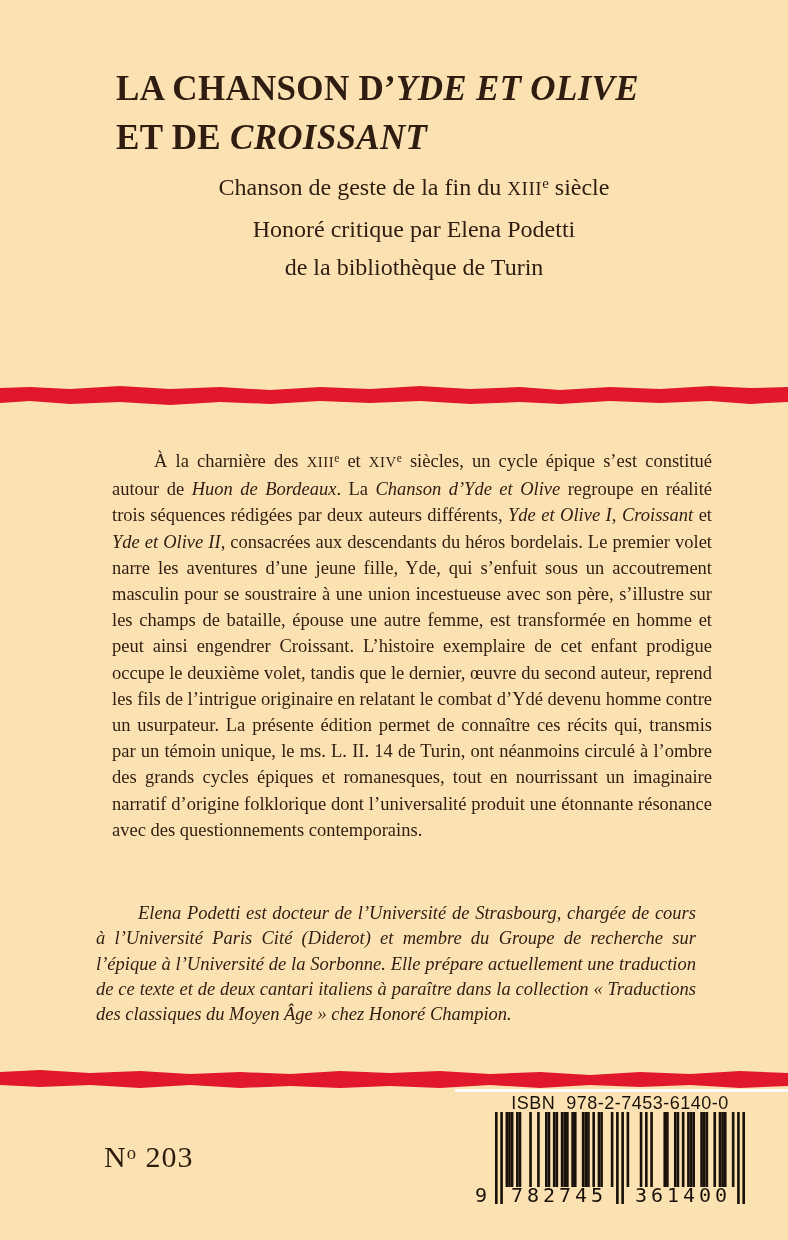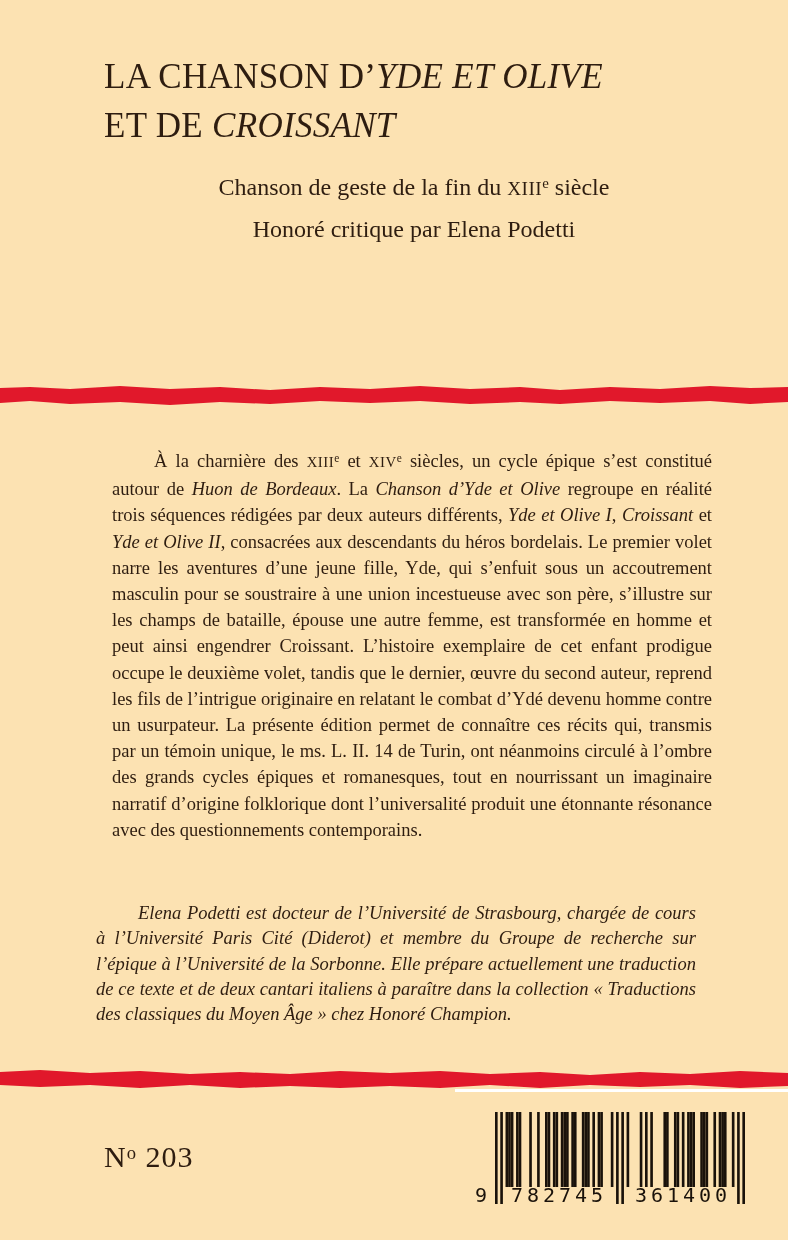--- a/index.html
+++ b/index.html
@@ -12,22 +12,22 @@
   .cover{
     position:relative;
     width:788px;height:1240px;
     margin:0 auto;
     background:var(--bg);
     color:var(--ink);
     overflow:hidden;
   }
   .title{
     position:absolute;left:104px;top:52px;width:660px;
-    font-size:35px;line-height:49px;font-weight:400;
-    letter-spacing:0.3px;margin:0;
+    font-size:35px;line-height:49px;font-weight:700;
+    letter-spacing:0.3px;margin:12px;
   }
   .title-line{display:block;}
   .subtitle{
     position:absolute;left:104px;top:168px;width:620px;
     font-size:24px;line-height:38.5px;text-align:center;
   }
   .seg-i{font-style:italic;}
   .seg-sc{text-transform:uppercase;font-size:0.80em;letter-spacing:0.5px;}
   .seg-sup{font-size:0.62em;position:relative;top:-0.45em;}
   .stripe{position:absolute;left:0;width:788px;height:24px;display:block;}
@@ -76,36 +76,38 @@
 <div class="cover">
 
   <h1 class="title">
     <span class="title-line"><span>LA CHANSON D’</span><span class="seg-i">YDE ET OLIVE</span></span>
     <span class="title-line"><span>ET DE </span><span class="seg-i">CROISSANT</span></span>
   </h1>
 
   <div class="subtitle">
     <div class="subtitle-line"><span>Chanson de geste de la fin du </span><span class="seg-sc">xiii</span><span class="seg-sup">e</span><span> siècle</span></div>
     <div class="subtitle-line"><span>Honoré critique par Elena Podetti</span></div>
+    <div class="subtitle-line"><span>de la bibliothèque de Turin</span></div>
   </div>
 
   <svg class="stripe stripe-top" viewBox="0 0 788 24" preserveAspectRatio="none">
     <path fill="var(--red)" d="M0,5 L30,4 L70,6 L120,3 L170,6 L220,4 L270,7 L320,4 L370,6 L420,3 L470,6 L520,4 L560,7 L610,4 L660,6 L710,3 L750,5 L788,4 L788,19 L750,21 L710,18 L660,20 L610,18 L560,21 L520,19 L470,21 L420,18 L370,20 L320,18 L270,21 L220,19 L170,22 L120,19 L70,21 L30,18 L0,20 Z"></path>
   </svg>
 
   <p class="blurb"><span>À la charnière des </span><span class="seg-sc">xiii</span><span class="seg-sup">e</span><span> et </span><span class="seg-sc">xiv</span><span class="seg-sup">e</span><span> siècles, un cycle épique s’est constitué autour de </span><span class="seg-i">Huon de Bordeaux</span><span>. La </span><span class="seg-i">Chanson d’Yde et Olive</span><span> regroupe en réalité trois séquences rédigées par deux auteurs différents, </span><span class="seg-i">Yde et Olive I</span><span>, </span><span class="seg-i">Croissant</span><span> et </span><span class="seg-i">Yde et Olive II</span><span>, consacrées aux descendants du héros bordelais. Le premier volet narre les aventures d’une jeune fille, Yde, qui s’enfuit sous un accoutrement masculin pour se soustraire à une union incestueuse avec son père, s’illustre sur les champs de bataille, épouse une autre femme, est transformée en homme et peut ainsi engendrer Croissant. L’histoire exemplaire de cet enfant prodigue occupe le deuxième volet, tandis que le dernier, œuvre du second auteur, reprend les fils de l’intrigue originaire en relatant le combat d’Ydé devenu homme contre un usurpateur. La présente édition permet de connaître ces récits qui, transmis par un témoin unique, le ms. L. II. 14 de Turin, ont néanmoins circulé à l’ombre des grands cycles épiques et romanesques, tout en nourrissant un imaginaire narratif d’origine folklorique dont l’universalité produit une étonnante résonance avec des questionnements contemporains.</span></p>
 
   <p class="bio"><span>Elena Podetti est docteur de l’Université de Strasbourg, chargée de cours à l’Université Paris Cité (Diderot) et membre du Groupe de recherche sur l’épique à l’Université de la Sorbonne. Elle prépare actuellement une traduction de ce texte et de deux </span><span>cantari</span><span> italiens à paraître dans la collection «&nbsp;Traductions des classiques du Moyen Âge&nbsp;» chez Honoré Champion.</span></p>
 
   <svg class="stripe stripe-bottom" viewBox="0 0 788 24" preserveAspectRatio="none">
     <path fill="var(--red)" d="M0,5 L40,3 L90,6 L140,4 L190,7 L240,5 L290,7 L340,4 L390,6 L440,4 L490,7 L540,5 L590,8 L640,5 L690,7 L740,4 L788,6 L788,19 L740,21 L690,18 L640,20 L590,18 L540,21 L490,18 L440,21 L390,19 L340,21 L290,19 L240,21 L190,18 L140,21 L90,18 L40,20 L0,18 Z"></path>
   </svg>
 
   <div class="white-line"></div>
 
+  <div class="isbn-label">ISBN  978-2-7453-6140-0</div>
 
   <div class="barcode">
     <svg id="barcode-svg" viewBox="0 0 95 95" preserveAspectRatio="none">
         <rect x="0" y="0" width="1" height="92" fill="#1a120a"></rect>
         <rect x="2" y="0" width="1" height="92" fill="#1a120a"></rect>
         <rect x="4" y="0" width="1" height="75" fill="#1a120a"></rect>
         <rect x="5" y="0" width="1" height="75" fill="#1a120a"></rect>
         <rect x="6" y="0" width="1" height="75" fill="#1a120a"></rect>
         <rect x="8" y="0" width="1" height="75" fill="#1a120a"></rect>
         <rect x="9" y="0" width="1" height="75" fill="#1a120a"></rect>

